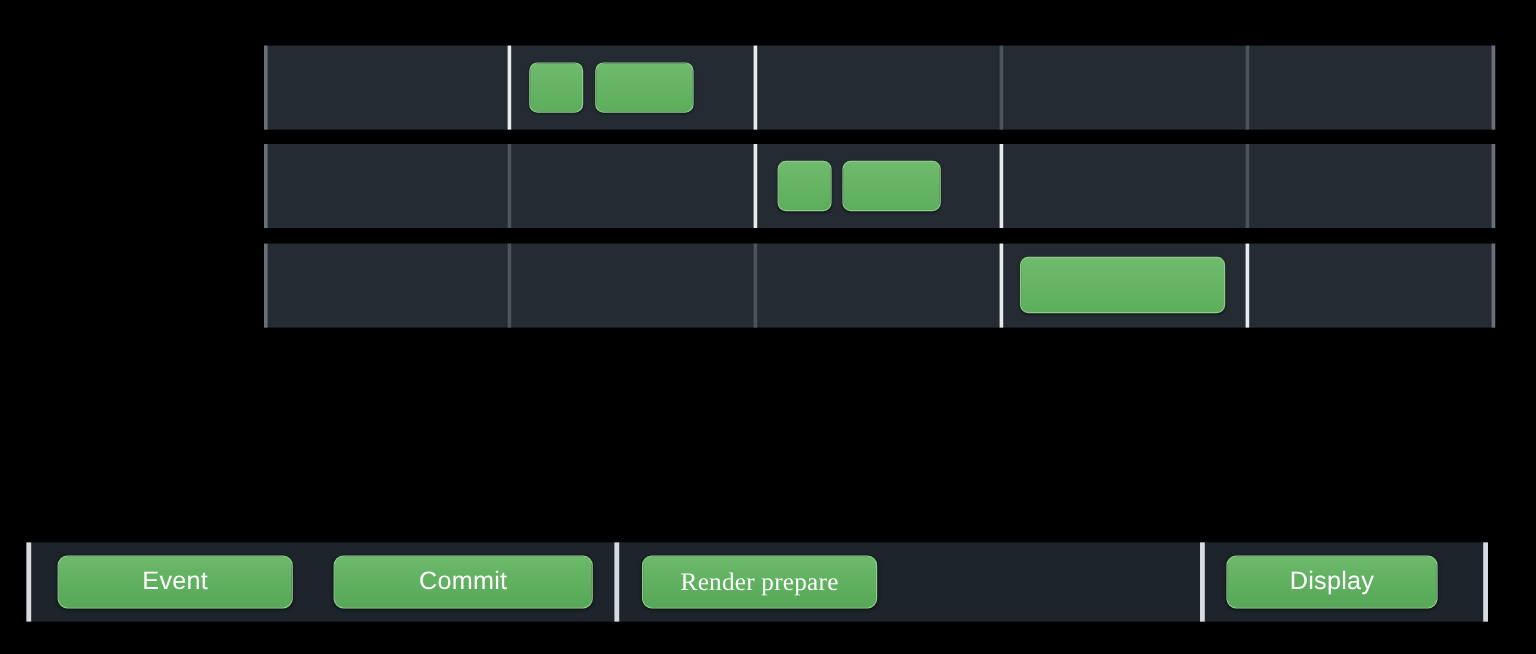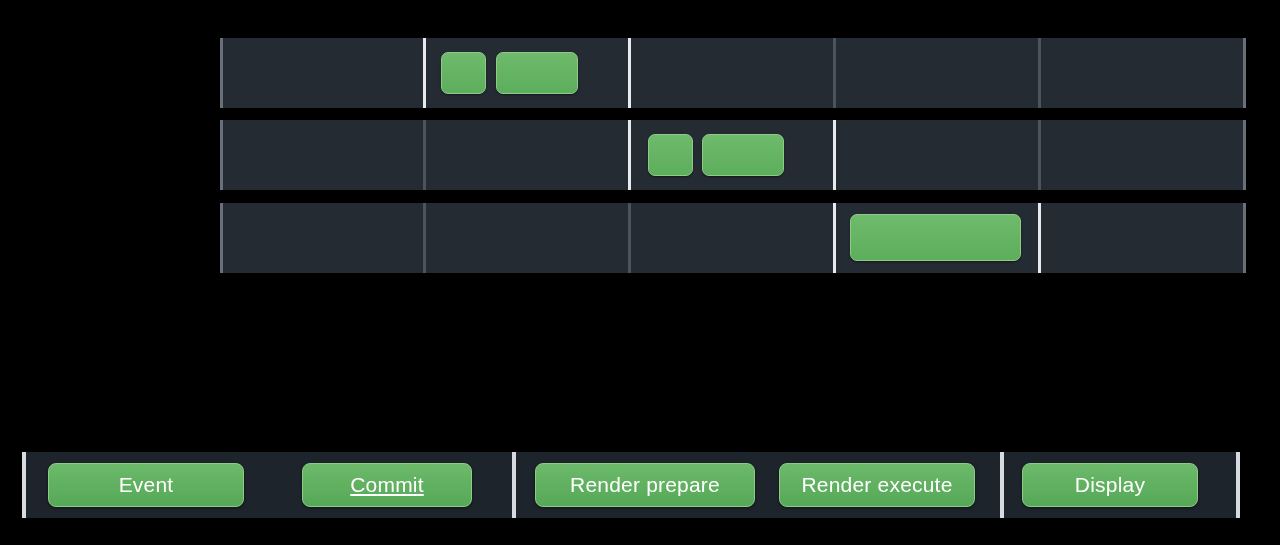--- a/index.html
+++ b/index.html
@@ -182,19 +182,18 @@
     </div>
   </div>
 
   <div id="legend">
     <div class="legend-edge left"></div>
     <div class="legend-edge right"></div>
     <div class="legend-sep" style="left:490px;"></div>
     <div class="legend-sep" style="left:978px;"></div>
 
     <div class="legend-chip" style="left:26px;  width:196px;">Event</div>
-    <div class="legend-chip" style="left:280px; width:170px;text-decoration:underline;">Commit</div>
-    <div class="legend-chip" style="left:513px; width:220px;">Render prepare</div>
-    <div class="legend-chip" style="left:757px; width:196px;">Render execute</div>
+    <div class="legend-chip" style="left:256px; width:216px;">Commit</div>
+    <div class="legend-chip" style="left:513px; width:196px;font-family:Liberation Serif, serif;">Render prepare</div>
     <div class="legend-chip" style="left:1000px; width:176px;">Display</div>
   </div>
 
 </div>
 
 </body></html>

